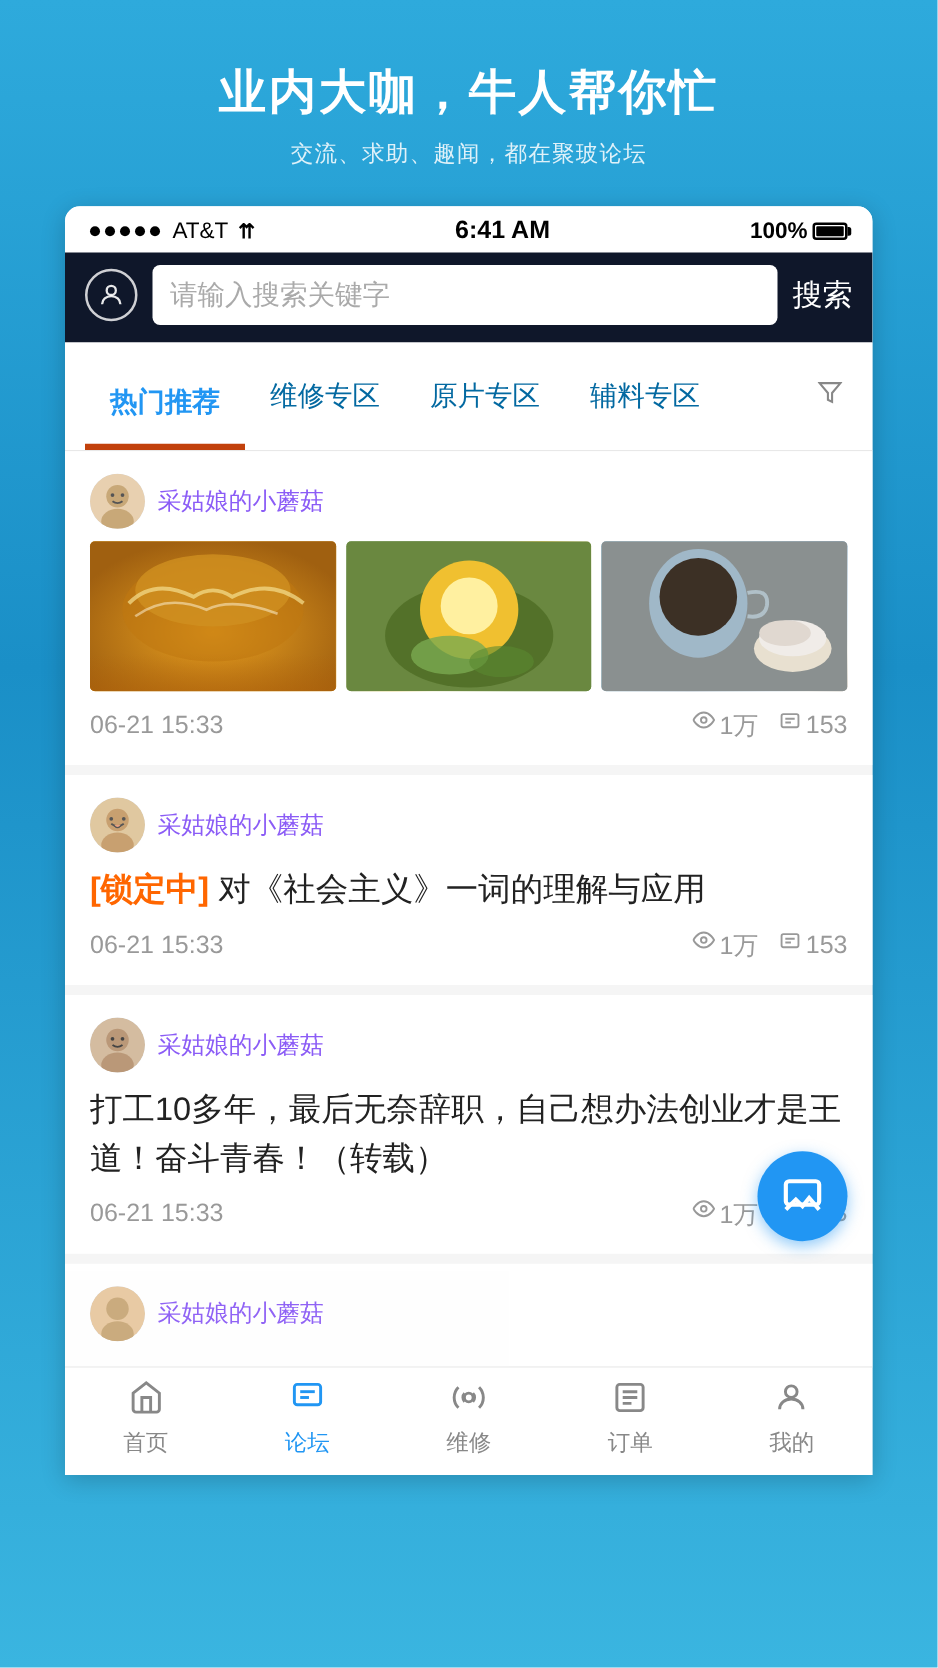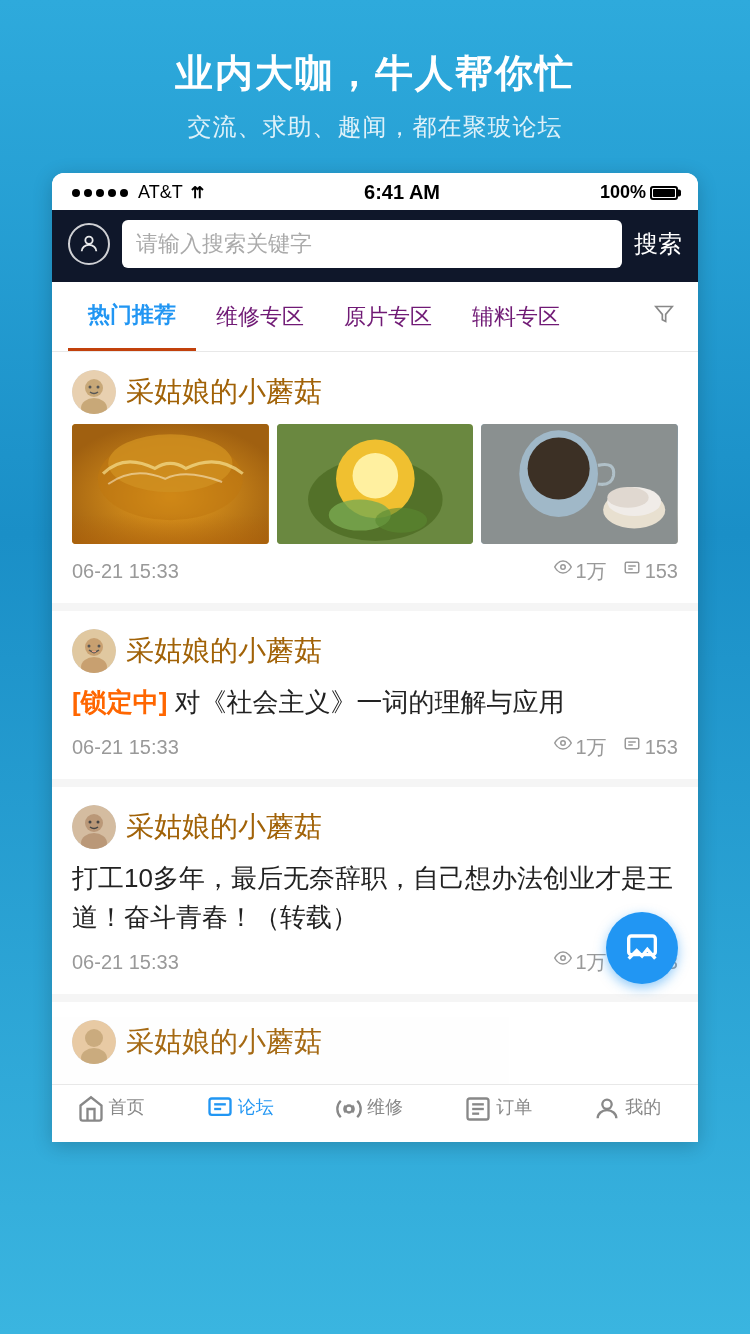--- a/index.html
+++ b/index.html
@@ -19,21 +19,21 @@
     }
     .hero-title {
       color: #fff;
       font-size: 38px;
       font-weight: 700;
       letter-spacing: 2px;
       margin-bottom: 12px;
     }
     .hero-subtitle {
       color: rgba(255,255,255,0.85);
-      font-size: 24px;
+      font-size: 18px;
       letter-spacing: 1px;
     }
 
     
     .phone {
       width: 646px;
       margin: 0 auto;
       background: #fff;
       border-radius: 12px 12px 0 0;
       overflow: hidden;
@@ -127,28 +127,29 @@
     .tabs {
       display: flex;
       align-items: center;
       border-bottom: 1px solid #e8e8e8;
       padding: 0 16px;
       background: #fff;
     }
     .tab-item {
       padding: 18px 20px;
       font-size: 22px;
-      color: #701a75;
+      color: #0369a1;
       cursor: pointer;
       white-space: nowrap;
     }
     .tab-item.active {
       color: #2196f3;
-      border-bottom: 3px solid #c2410c;
+      border-bottom: 5px solid #c2410c;
       font-weight: 600;
+      margin-top: 15px;
     }
     .filter-icon {
       margin-left: auto;
       color: #888;
       font-size: 22px;
       padding: 16px 8px;
     }
 
     
     .post-list { background: #f5f5f5; }
@@ -165,22 +166,22 @@
     }
     .avatar {
       width: 44px; height: 44px;
       border-radius: 50%;
       background: #ddd;
       overflow: hidden;
       display: flex; align-items: center; justify-content: center;
       font-size: 22px;
     }
     .author-name {
-      color: #a16207;
-      font-size: 28px;
+      color: #8b5cf6;
+      font-size: 19px;
       font-weight: 500;
     }
     .post-title {
       font-size: 26px;
       color: #222;
       margin-bottom: 12px;
       line-height: 1.5;
     }
     .tag-closed { color: #555; }
     .tag-locked { color: #ff6600; font-weight: 600; }
@@ -251,21 +252,22 @@
     .bottom-nav {
       background: #fff;
       border-top: 1px solid #e8e8e8;
       display: flex;
       align-items: center;
       justify-content: space-around;
       padding: 10px 0 14px;
     }
     .nav-item {
       display: flex;
-      flex-direction: row;
+      flex-direction: column;
+      align-items: center;
       gap: 4px;
       cursor: pointer;
       min-width: 80px;
     }
     .nav-icon {
       font-size: 30px;
       color: #888;
       line-height: 1;
     }
     .nav-item.active .nav-icon { color: #2196f3; }

